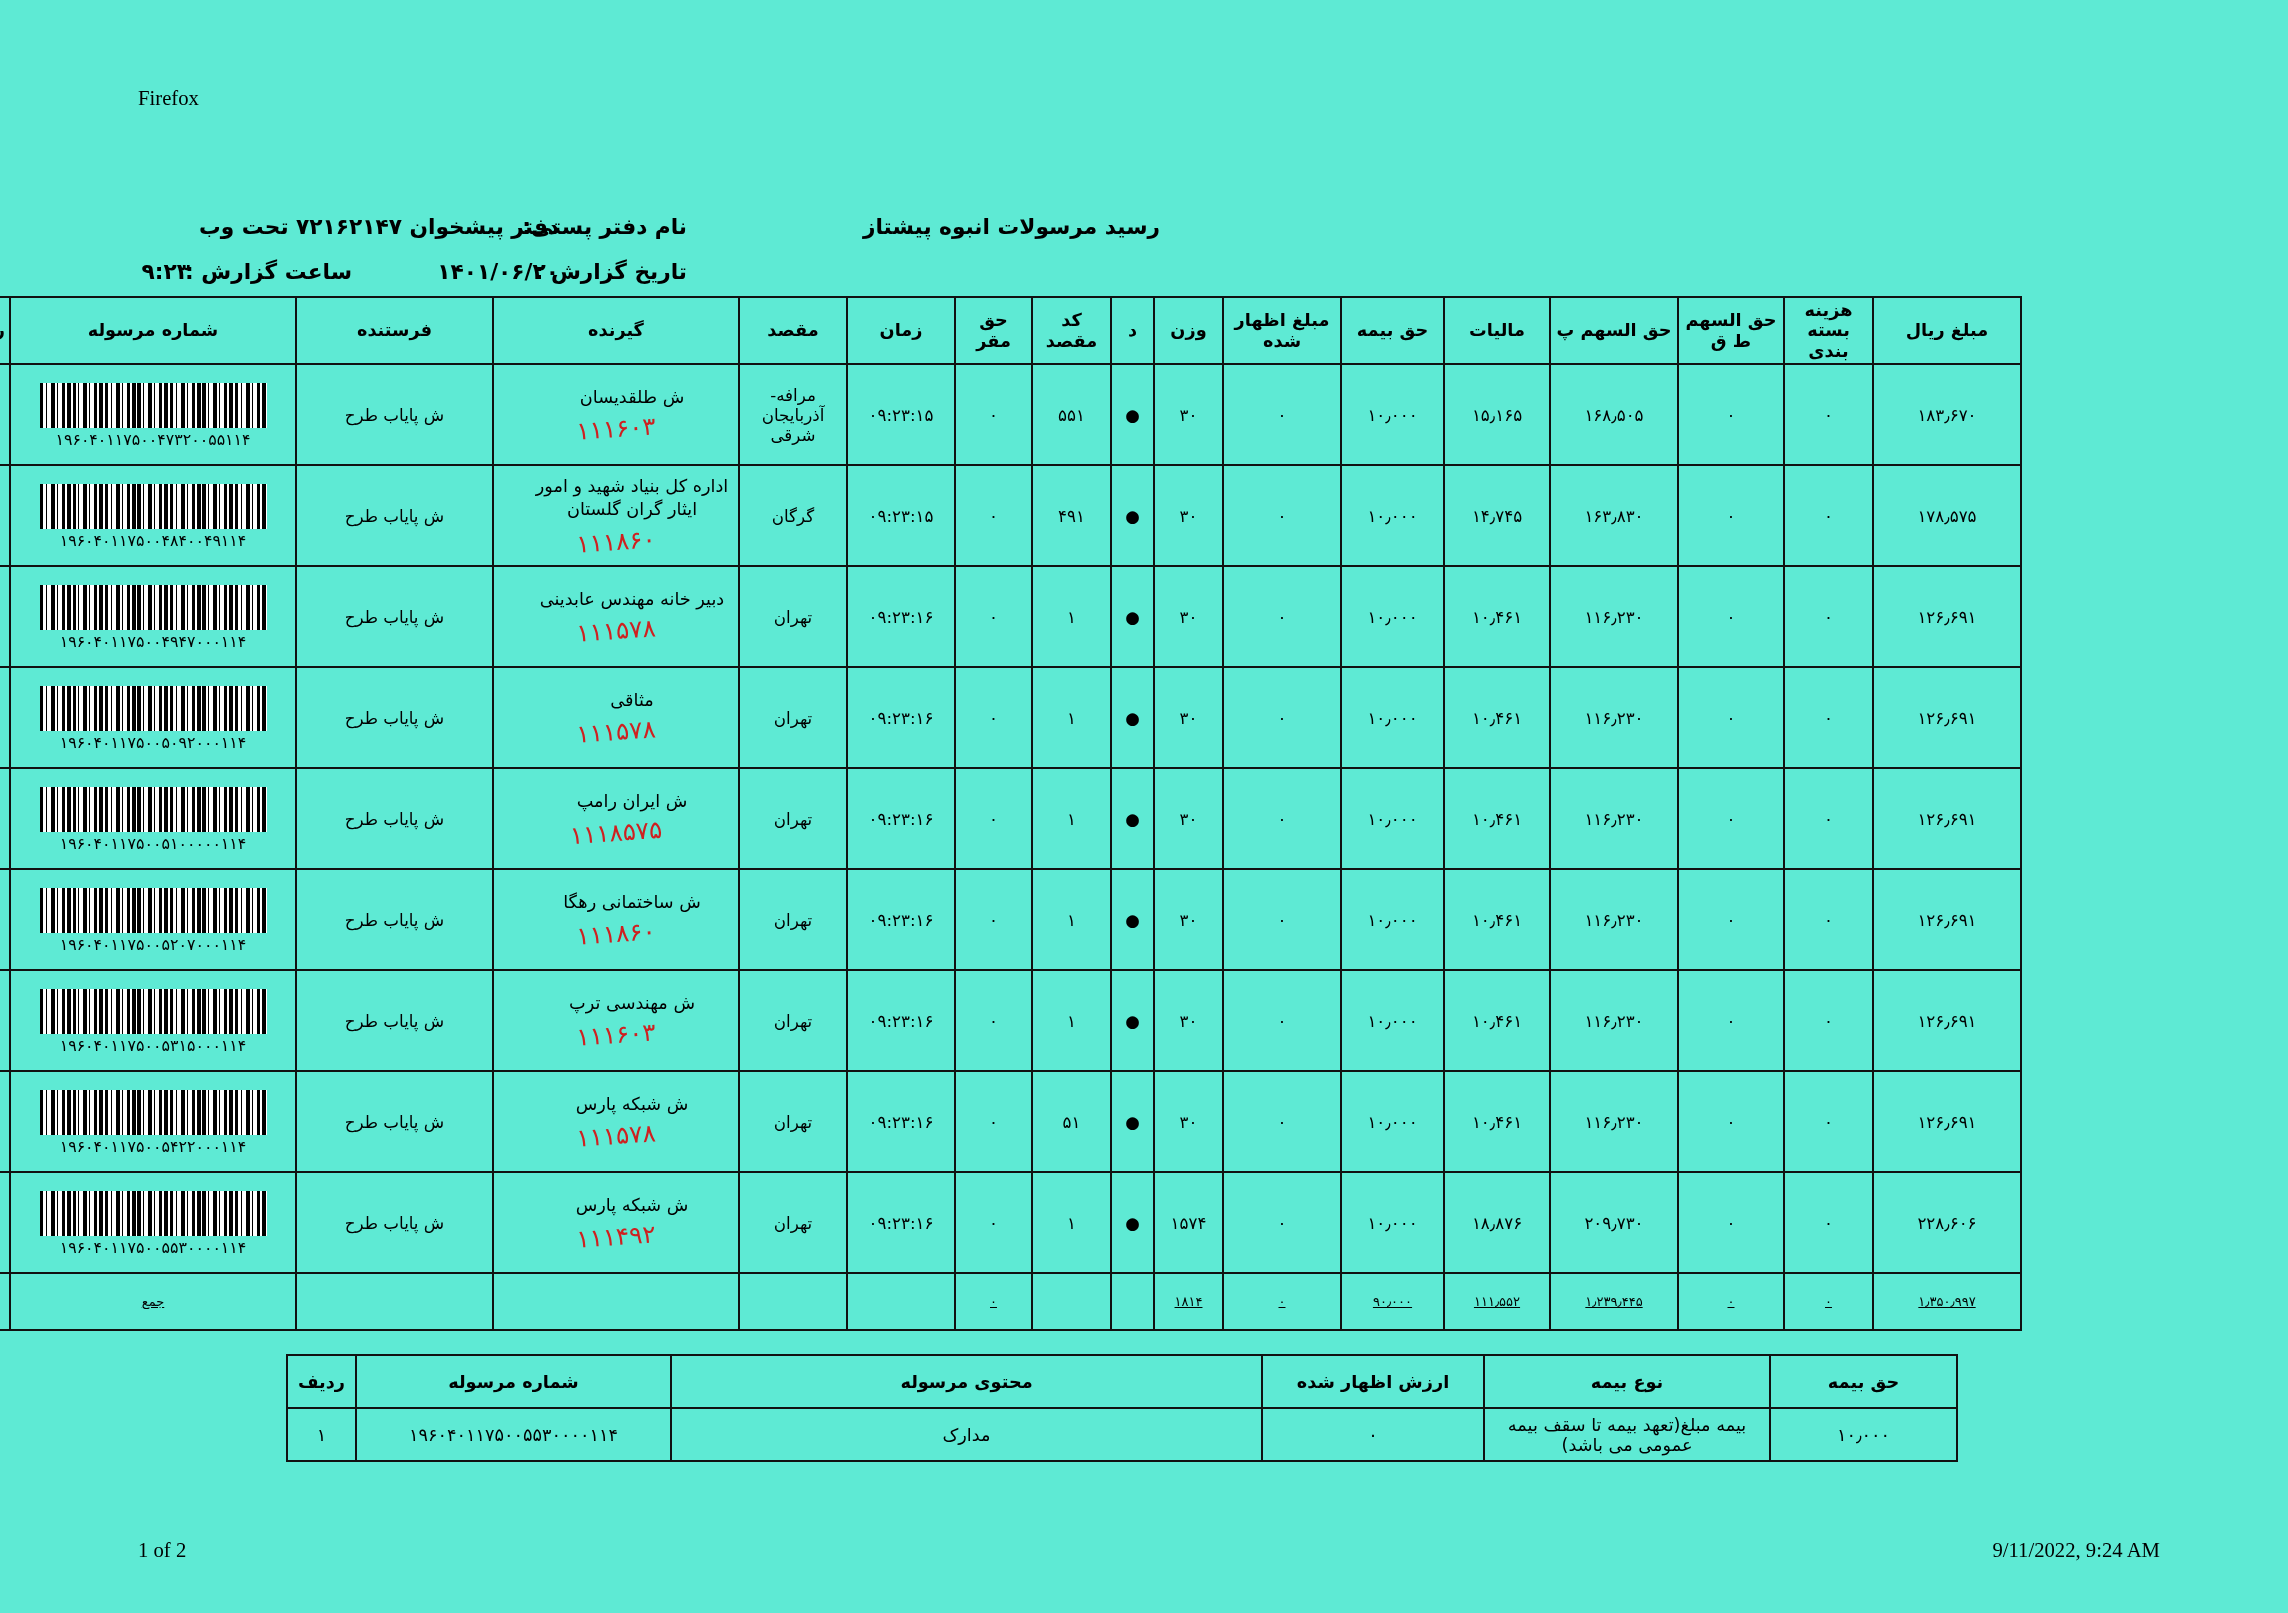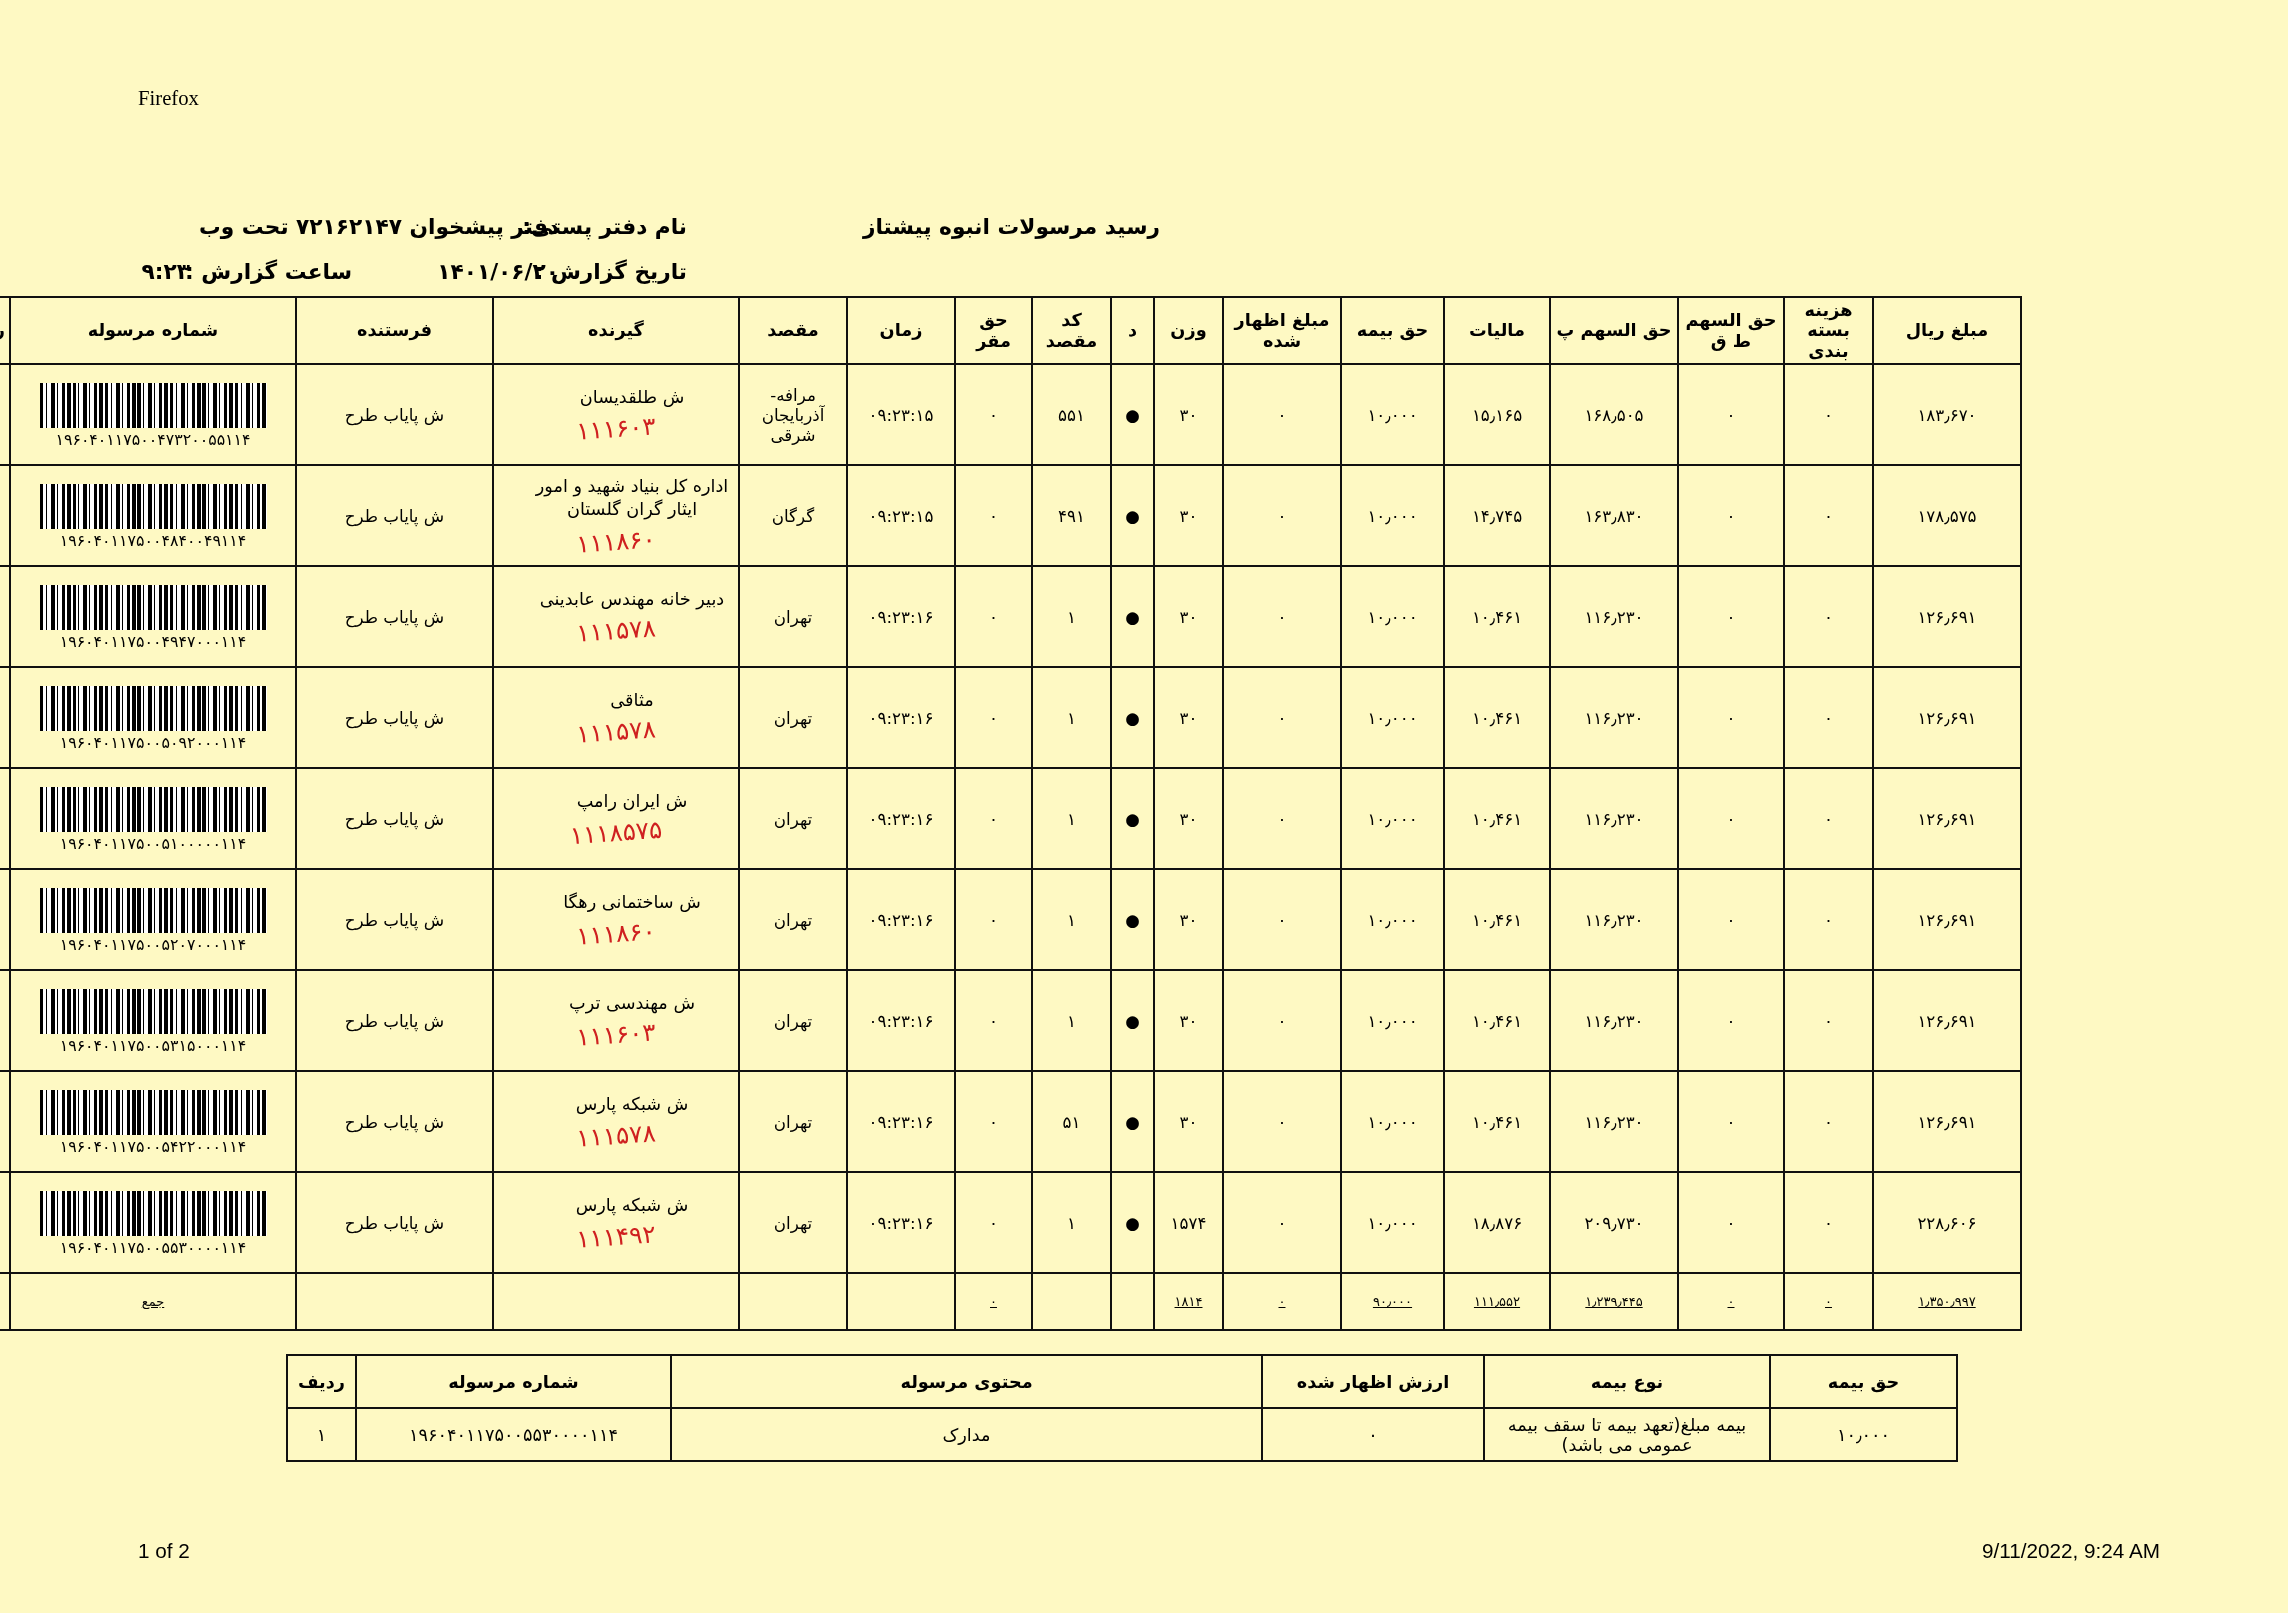--- a/index.html
+++ b/index.html
@@ -11,21 +11,21 @@
     width: 2288px;
     height: 1614px;
     position: relative;
     font-family: "DejaVu Sans", "Liberation Sans", sans-serif;
     color: #000;
     overflow: hidden;
   }
   .page {
     position: absolute;
     inset: 0;
-    background: #fef9c3;
+    background: #5eead4;
   }
 
   
   .print-header {
     position: absolute;
     top: 87px;
     left: 0;
     right: 0;
     height: 29.6px;
     font-size: 20.7px;
@@ -44,21 +44,21 @@
     white-space: nowrap;
   }
 
   .print-footer {
     position: absolute;
     bottom: 47px;
     left: 0;
     right: 0;
     height: 27.6px;
     font-size: 20.7px;
-    font-family: Liberation Sans, sans-serif;
+    font-family: Liberation Serif, serif;
     direction: ltr;
     margin-top: 40px;
   }
   .print-footer .pageno {
     position: absolute;
     left: 138px;
   }
   .print-footer .stamp {
     position: absolute;
     right: 128px;

